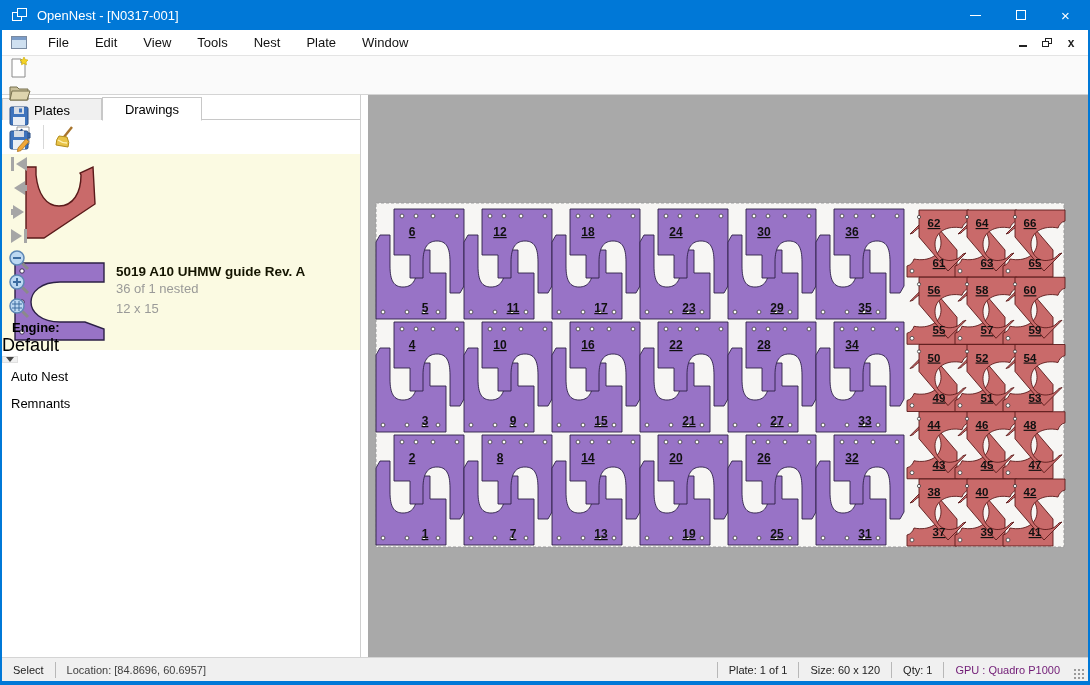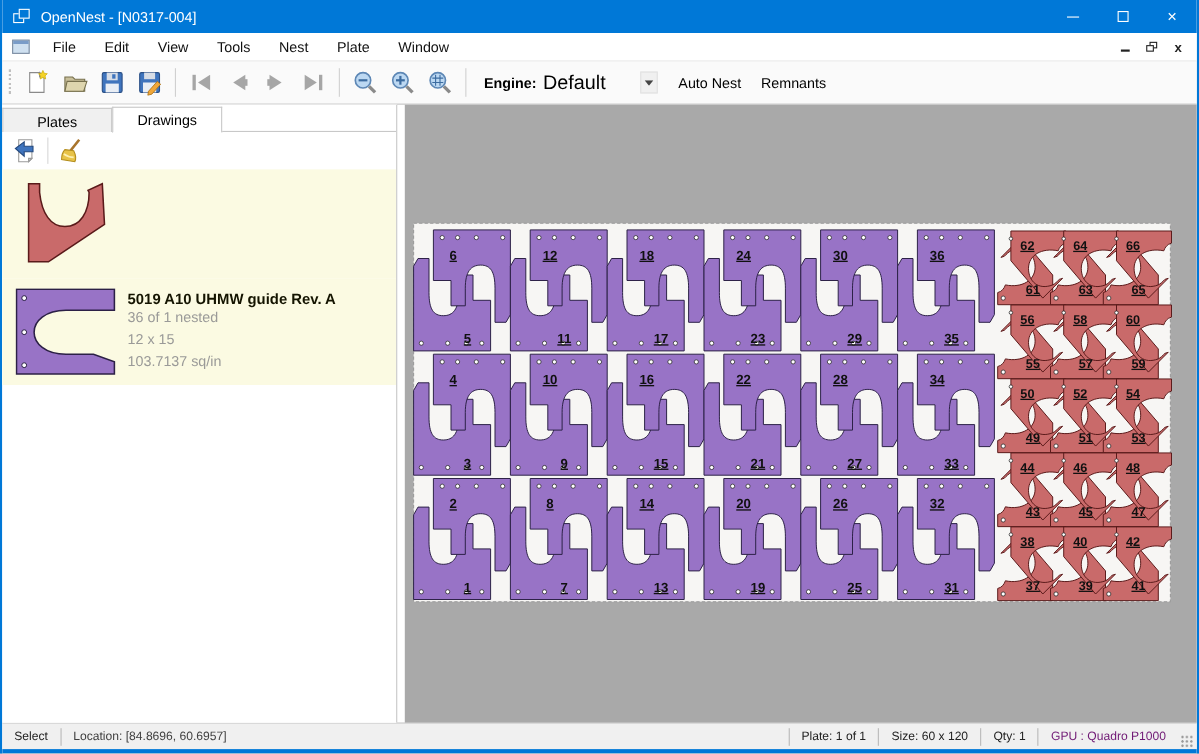--- a/index.html
+++ b/index.html
@@ -28,21 +28,21 @@
   .mdi-icon:before { content:""; position:absolute; left:0; top:0; right:0; height:3px; background:#7a9cc8; }
   .menu-item { padding:16px 13px; cursor:default; }
   .mdi-controls { margin-left:auto; display:flex; align-items:center; gap:6px; padding-right:8px; color:#222; }
   .mdi-btn { width:18px; height:16px; display:flex; align-items:center; justify-content:center; }
   .mdi-btn .min { width:8px; height:2px; background:#222; margin-top:6px; }
   .restore-glyph { position:relative; width:10px; height:9px; }
   .restore-glyph .a { position:absolute; width:7px; height:6px; border:1.5px solid #222; left:0; bottom:0; background:#fff; }
   .restore-glyph .b { position:absolute; width:7px; height:6px; border-t:1.5px solid; border:1.5px solid #222; right:0; top:0; }
   .mdi-btn.x { font-size:12px; font-weight:bold; }
   
-  .toolbar { height:39px; background:#fafafa; border-bottom:1px solid #d4d4d4; display:flex; align-items:center; position:relative; }
+  .toolbar { height:39px; background:#fafafa; border-bottom:1px solid #d4d4d4; display:flex; align-items:flex-start; position:relative;flex-direction:column; }
   .grip { width:4px; height:24px; margin:0 6px 0 5px; background-image:repeating-linear-gradient(#c0c0c0 0 2px, transparent 2px 4px); background-size:2px 100%; background-repeat:no-repeat; background-position:1px 0; }
   .tbtn { width:34px; height:30px; display:flex; align-items:center; justify-content:center; border-radius:2px; }
   .tsep { width:1px; height:26px; background:#d0d0d0; margin:0 6px; }
   .engine-label { font-weight:bold; font-size:13px; margin:0 6px 0 10px; }
   .engine-value { font-size:18px; width:88px; }
   .combo-arrow { width:16px; height:20px; display:flex; align-items:center; justify-content:center; background:#f0f0f0; border:1px solid #e0e0e0; margin-right:10px; }
   .flatbtn { font-size:13px; padding:6px 9px; border-radius:2px; }
   
   .main { display:flex; height:562px; }
   .sidebar { width:362px; background:#fff; border-right:1px solid #d0d0d0; display:flex; flex-direction:column; }
@@ -76,21 +76,21 @@
   svg text { font-family:"Liberation Sans", sans-serif; }
 </style>
 </head>
 <body>
 
 <div class="titlebar">
   <div class="appicon">
       <div class="r1"></div>
       <div class="r2"></div>
     </div>
-  <div class="title-text">OpenNest - [N0317-004]</div>
+  <div class="title-text">OpenNest - [N0317-001]</div>
   <div class="cap-buttons">
     <div class="cap-btn">
         <span class="min-glyph"></span>
       </div>
     <div class="cap-btn">
         <span class="max-glyph"></span>
       </div>
     <div class="cap-btn close">×</div>
   </div>
 </div>
@@ -257,21 +257,20 @@
               <circle cx="8" cy="9" r="2.2"></circle>
                 <circle cx="8" cy="40" r="2.2"></circle>
                 <circle cx="8" cy="70" r="2.2"></circle>
             </g>
           </svg>
         </div>
         <div class="dtext">
           <div class="dtitle">5019 A10 UHMW guide Rev. A</div>
           <div class="dline">36 of 1 nested</div>
           <div class="dline">12 x 15</div>
-          <div class="dline">103.7137 sq/in</div>
         </div>
       </div>
 
     </div>
   </div>
 
   <div class="canvas">
     <svg id="nest-svg" width="727" height="562" viewBox="0 0 727 562">
         <rect x="0" y="0" width="7" height="562" fill="#ffffff"></rect>
         <rect x="15" y="108" width="688" height="344" fill="#f7f6f4" stroke="#9b9b9b" stroke-width="1" stroke-dasharray="3,2"></rect>

